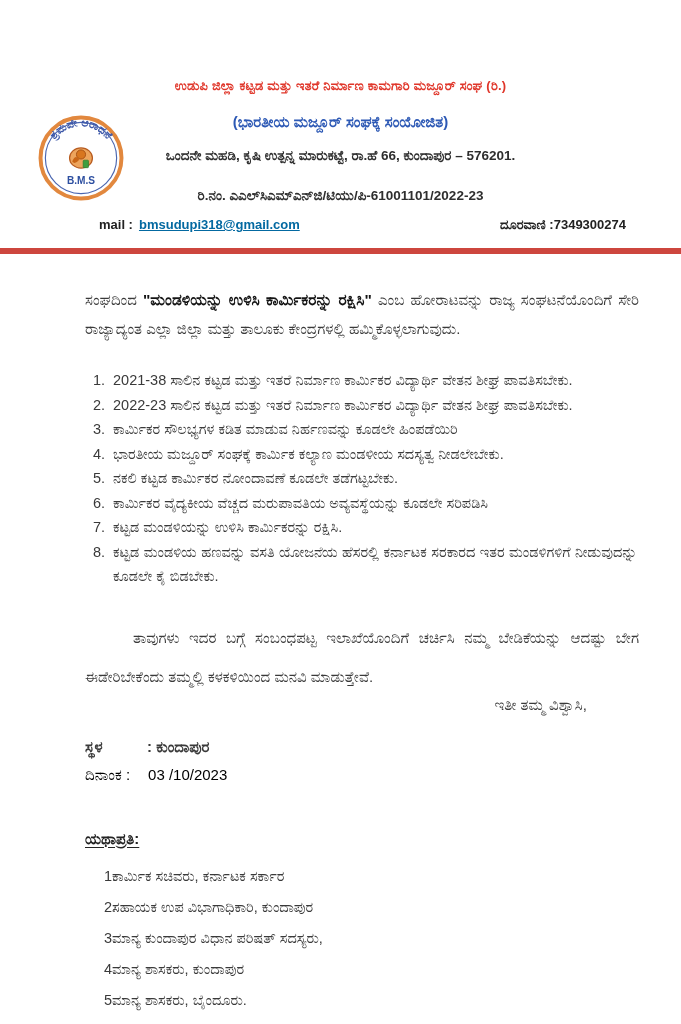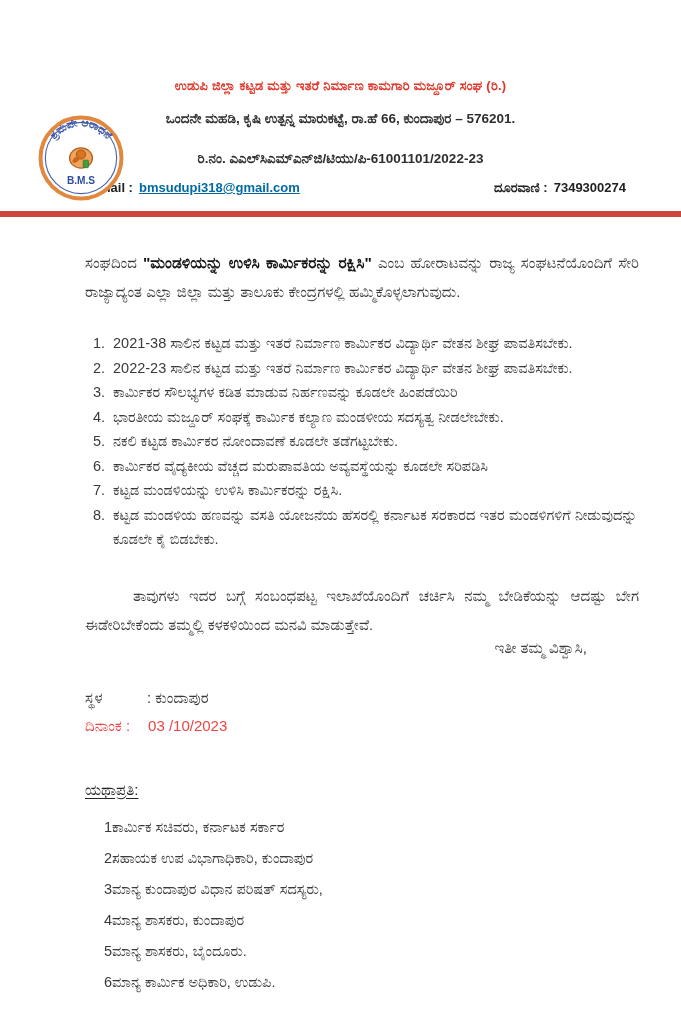--- a/index.html
+++ b/index.html
@@ -21,21 +21,21 @@
   }
   .addr1 { margin-top:17px; font-size:13.5px; font-weight:bold; color:#2e2e2e;text-align:center; }
   .addr2 { margin-top:24px;  font-size:13.5px; font-weight:bold; color:#2e2e2e; }
   .contact-row {
     margin-top:13px; display:flex; justify-content:space-between;
     padding-left:99px; padding-right:55px;
     font-size:13px; font-weight:bold; color:#222222;
   }
   .mail-cell { display:flex; gap:6px; align-items:baseline; }
   .mail-link { color:#0369a1; }
-  .phone-cell { display:flex; gap:6px; align-items:baseline; }
+  .phone-cell { display:flex; align-items:baseline; }
 
   .logo-wrap { position:absolute; left:37px; top:114px; width:88px; height:88px; }
 
   
   .rule {
     margin-top:15px; height:2px; background:#ffffff;
     border-top:3px solid #cd463e; border-bottom:3px solid #cd463e;
   }
 
   
@@ -45,35 +45,35 @@
     text-align:justify; color:#3a3a3a;
   }
   .para1 b { color:#141414; font-size:15.5px; }
 
   .demands { margin-top:25px; }
   .demand-item { display:flex; line-height:24.5px; font-size:14.5px; color:#3a3a3a; }
   .demand-item .num { width:28px; padding-left:8px; flex:0 0 auto; }
   .demand-item .txt { flex:1 1 auto; text-align:justify; padding-right:2px; }
 
   .closing {
-    margin-top:29px; font-size:15px; line-height:29px;
+    margin-top:29px; font-size:15px; line-height:39px;
     text-align:justify; text-indent:48px; color:#3a3a3a;
   }
 
   .signoff {
     text-align:right; padding-right:52px;
     font-size:15px; color:#3a3a3a;
   }
 
-  .place-line { margin-top:32px; display:flex; font-size:15px; color:#3a3a3a; }
+  .place-line { margin-top:24px; display:flex; font-size:15px; color:#3a3a3a;font-weight:bold; }
   .place-line .lbl { width:62px; }
-  .date-line  { margin-top:10px; display:flex; gap:18px; font-size:15px; color:#ef4444; }
+  .date-line  { margin-top:10px; display:flex; gap:18px; font-size:15px; color:#000000; }
 
   .copies-heading {
-    margin-top:46px; font-size:15px; font-weight:normal; color:#232323;
+    margin-top:46px; font-size:15px; font-weight:bold; color:#232323;
     text-decoration:underline; text-underline-offset:3px;
   }
   .copies { margin-top:13px; }
   .copy-item { display:flex; font-size:14.5px; color:#3a3a3a; line-height:31px; }
   .copy-item .num { width:27px; padding-left:19px; flex:0 0 auto; }
   .copy-item .txt { flex:1 1 auto; }
 </style>
 </head>
 <body>
 
@@ -94,20 +94,21 @@
           <ellipse cx="50" cy="50" rx="13" ry="11.5" fill="#eda45c" stroke="#b85c20" stroke-width="1.4"></ellipse>
           <circle cx="50" cy="46" r="5.2" fill="#d8761f" stroke="#a34d12" stroke-width="1"></circle>
           <path d="M 40 54 q 4 -9 8 -2 q -5 6 -8 2 Z" fill="#c96516"></path>
           <rect x="52.5" y="52.5" width="6" height="8.5" rx="1" fill="#3f9e3f" stroke="#2c7a2c" stroke-width="0.8"></rect>
         </g>
         <text x="50" y="80" text-anchor="middle" font-size="11.5" font-weight="bold" fill="#2d4fa0" font-family="Liberation Sans, sans-serif">B.M.S</text>
       </svg>
     </div>
 
     <div class="title">ಉಡುಪಿ ಜಿಲ್ಲಾ ಕಟ್ಟಡ ಮತ್ತು ಇತರೆ ನಿರ್ಮಾಣ ಕಾಮಗಾರಿ ಮಜ್ದೂರ್ ಸಂಘ (ರಿ.)</div>
+    <div class="subtitle">(ಭಾರತೀಯ ಮಜ್ದೂರ್ ಸಂಘಕ್ಕೆ ಸಂಯೋಜಿತ)</div>
     <div class="addr1">ಒಂದನೇ ಮಹಡಿ, ಕೃಷಿ ಉತ್ಪನ್ನ ಮಾರುಕಟ್ಟೆ, ರಾ.ಹೆ 66, ಕುಂದಾಪುರ – 576201.</div>
     <div class="addr2">ರಿ.ನಂ. ಎಎಲ್‌ಸಿಎಮ್‌ಎನ್‌ಜಿ/ಟಿಯು/ಪಿ-61001101/2022-23</div>
 
     <div class="contact-row">
       <span class="mail-cell">
         <span>mail :</span>
         <a class="mail-link" href="#">bmsudupi318@gmail.com</a>
       </span>
       <span class="phone-cell">
         <span>ದೂರವಾಣಿ :</span>

